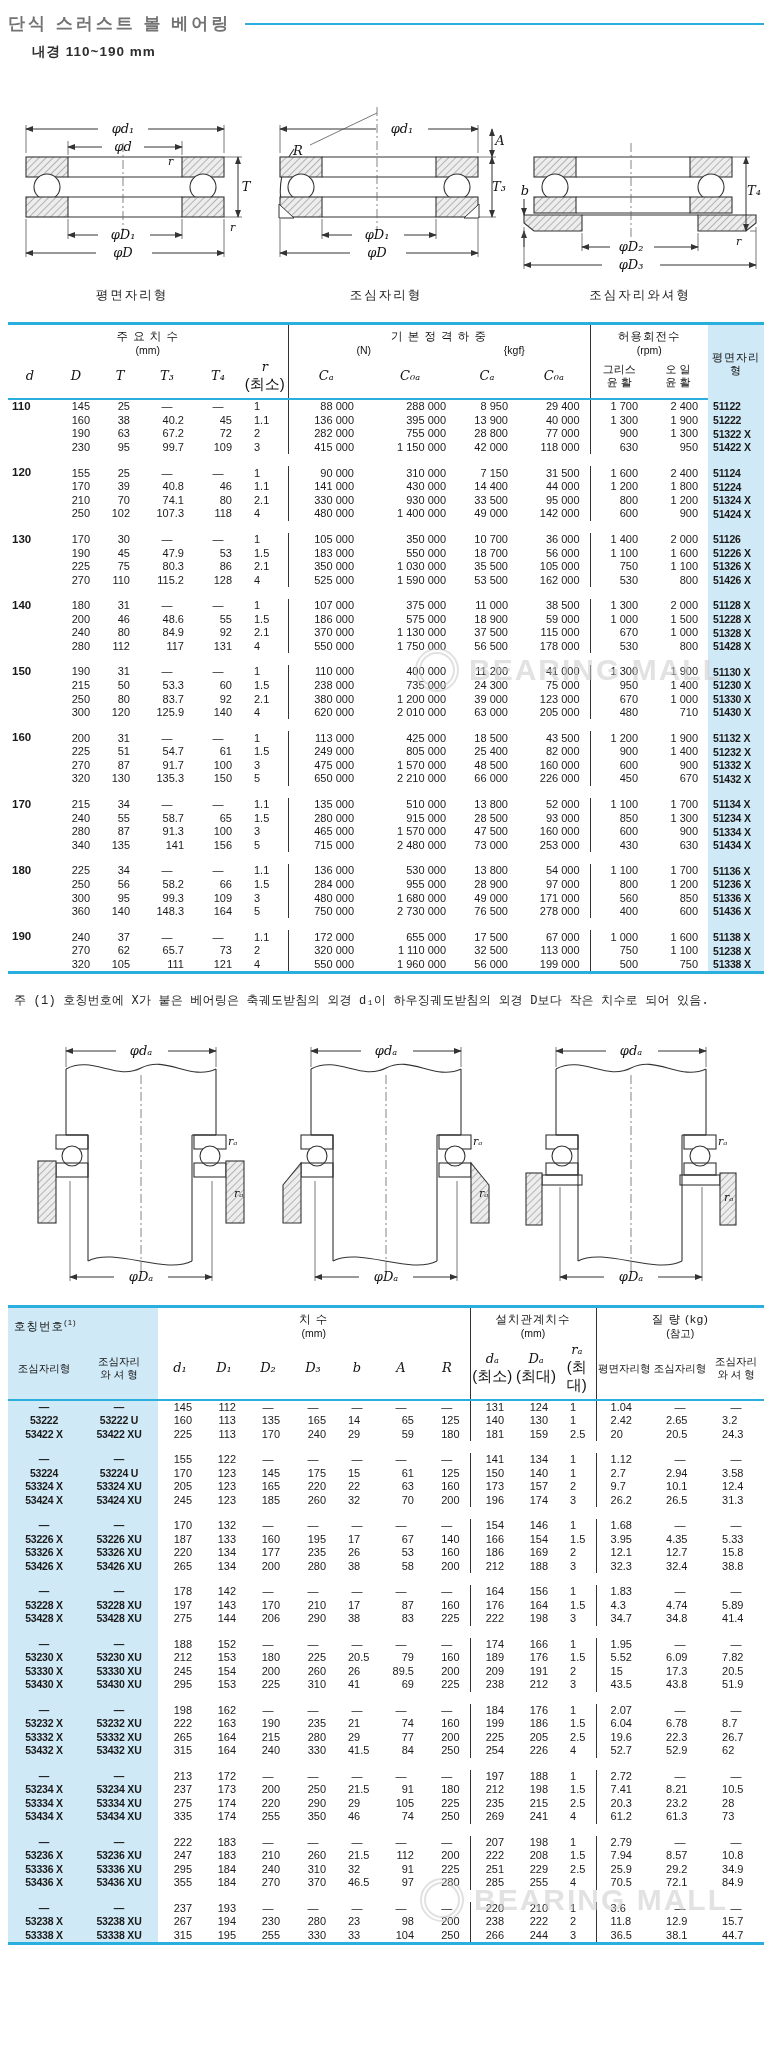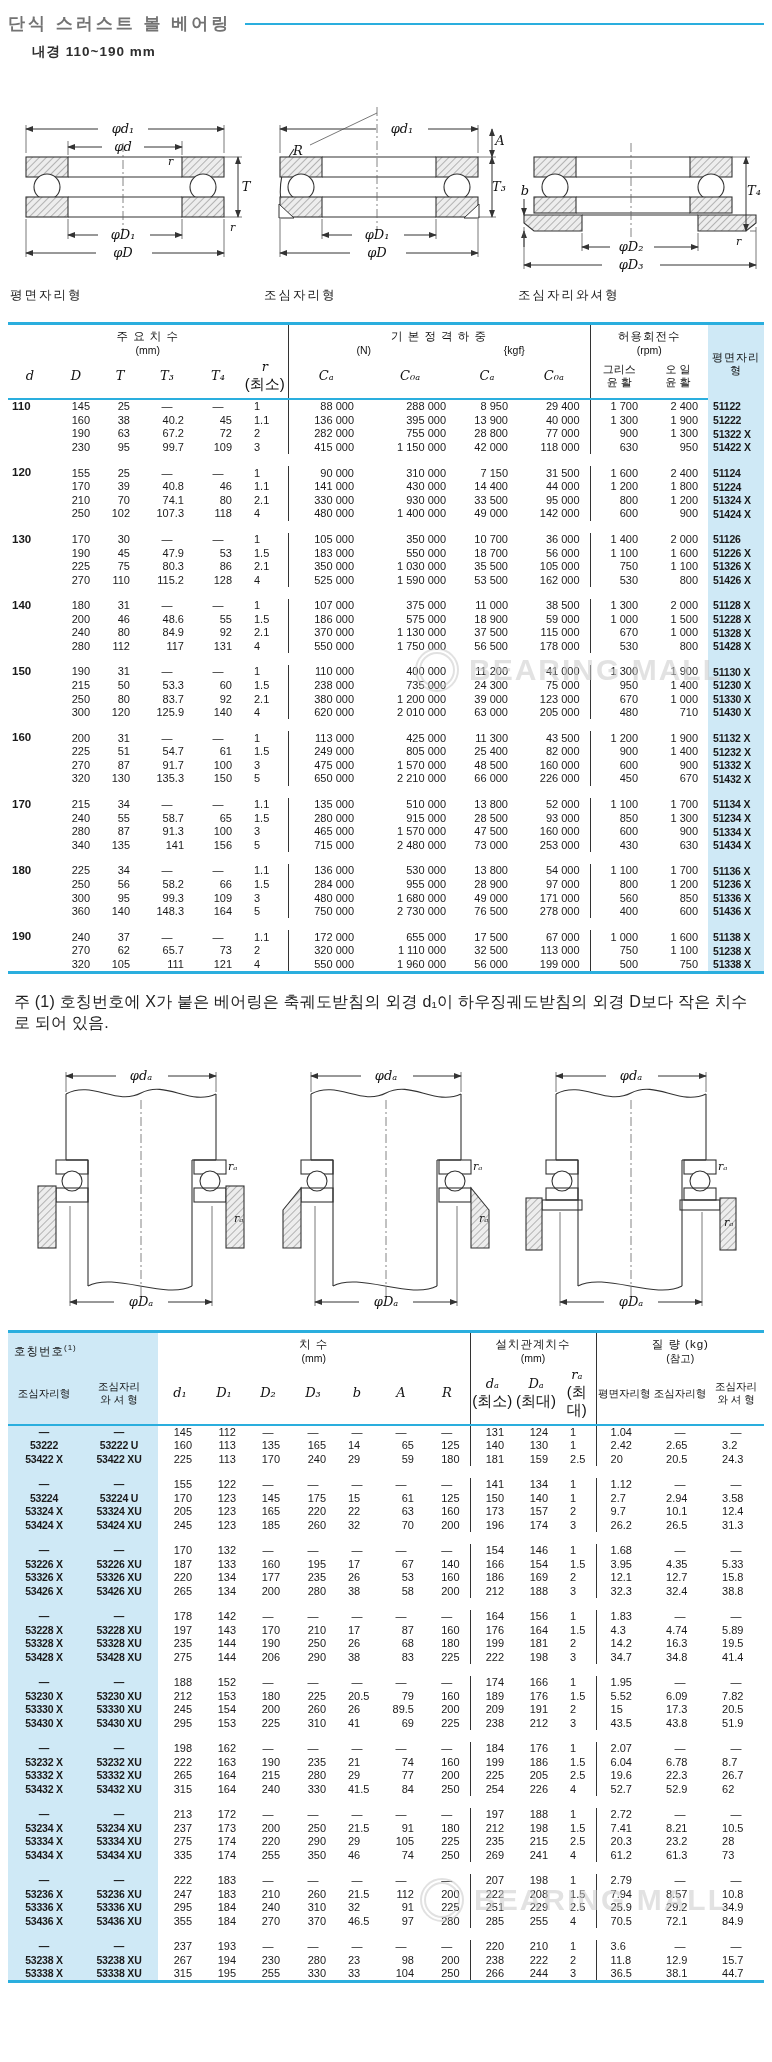--- a/index.html
+++ b/index.html
@@ -9,21 +9,21 @@
 
   
   .title-row{display:flex;align-items:center;margin-top:2px;}
   h1{font-size:17px;font-weight:bold;color:#737373;letter-spacing:3px;white-space:nowrap;}
   .title-rule{flex:1;height:2px;background:#2aaede;margin-left:14px;}
   .subtitle{margin:8px 0 0 24px;font-size:13.5px;font-weight:bold;color:#2e2e2e;letter-spacing:1px;}
 
   
   .figs{display:flex;justify-content:space-between;margin:26px 2px 10px;}
   .figs-mid{display:flex;justify-content:space-around;margin:26px 10px 18px;}
-  figure{text-align:left;}
+  figure{text-align:center;}
   figcaption{font-size:12.5px;letter-spacing:2px;color:#222;margin-top:8px;}
   svg{display:block;}
   .dim{stroke:#333;stroke-width:1;}
   .ext{stroke:#555;stroke-width:0.8;}
   .part{stroke:#333;stroke-width:1.1;fill:none;}
   .blk{stroke:#333;stroke-width:1.1;fill:url(#hatch);}
   .ball{stroke:#333;stroke-width:1.1;fill:#fff;}
   .cl{stroke:#666;stroke-width:0.8;stroke-dasharray:9 3 2 3;}
   .math{font-family:"DejaVu Serif","Liberation Serif",serif;font-style:italic;font-size:13px;fill:#111;}
   .math-s{font-family:"DejaVu Serif","Liberation Serif",serif;font-style:italic;font-size:11px;fill:#111;}
@@ -46,21 +46,21 @@
   .c-left{text-align:left;padding-left:12px;}
   .c-d{font-weight:bold;text-align:left;padding-left:4px;font-size:11.5px;}
   .c-brg{font-weight:bold;text-align:left;padding-left:5px;font-size:10.5px;letter-spacing:-0.2px;}
   .c-name{font-weight:bold;text-align:center;font-size:10.5px;letter-spacing:-0.2px;}
   .c-mass{text-align:left;padding-left:14px;}
   .dash{text-align:center;padding:0;}
   tr.spacer td{height:12px;}
   .sym{font-family:"DejaVu Serif","Liberation Serif",serif;font-style:italic;font-size:13px;font-weight:normal;}
   sup{font-size:8px;vertical-align:super;}
   .th-left{text-align:left;padding-left:6px;}
-  .note{font-size:16px;color:#222;margin:14px 4px 0 6px;letter-spacing:0.2px;}
+  .note{font-size:12px;color:#222;margin:14px 4px 0 6px;letter-spacing:0.2px;font-family:Liberation Mono, monospace;}
 
   
   .watermark{position:absolute;display:flex;align-items:center;gap:10px;opacity:0.55;pointer-events:none;}
   .wm-ring{width:44px;height:44px;border-radius:50%;border:6px double #c9c9c9;display:inline-block;}
   .wm-text{font-size:30px;font-weight:bold;color:#cbcbcb;letter-spacing:2px;font-family:"Liberation Sans",sans-serif;}
 </style>
 </head>
 <body>
 
 <svg width="0" height="0" style="position:absolute" aria-hidden="true">
@@ -601,21 +601,21 @@
         </tr>
         <tr>
           <td class="c-d">160</td>
           <td class="num">200</td>
           <td class="num">31</td>
           <td class="num dash">—</td>
           <td class="num dash">—</td>
           <td class="c-left">1</td>
           <td class="num sep">113 000</td>
           <td class="num">425 000</td>
-          <td class="num">11 300</td>
+          <td class="num">18 500</td>
           <td class="num">43 500</td>
           <td class="num sep">1 200</td>
           <td class="num">1 900</td>
           <td class="c-brg blue">51132 X</td>
         </tr>
         <tr>
           <td class="c-d"></td>
           <td class="num">225</td>
           <td class="num">51</td>
           <td class="num">54.7</td>
@@ -1242,37 +1242,20 @@
           <td class="num">87</td>
           <td class="num">160</td>
           <td class="num sep">176</td>
           <td class="num">164</td>
           <td class="c-left">1.5</td>
           <td class="c-mass sep">4.3</td>
           <td class="c-mass">4.74</td>
           <td class="c-mass">5.89</td>
         </tr>
         <tr>
-          <td class="c-name blue">53328 X</td>
-          <td class="c-name blue">53328 XU</td>
-          <td class="num">235</td>
-          <td class="num">144</td>
-          <td class="num">190</td>
-          <td class="num">250</td>
-          <td class="c-left">26</td>
-          <td class="num">68</td>
-          <td class="num">180</td>
-          <td class="num sep">199</td>
-          <td class="num">181</td>
-          <td class="c-left">2</td>
-          <td class="c-mass sep">14.2</td>
-          <td class="c-mass">16.3</td>
-          <td class="c-mass">19.5</td>
-        </tr>
-        <tr>
           <td class="c-name blue">53428 X</td>
           <td class="c-name blue">53428 XU</td>
           <td class="num">275</td>
           <td class="num">144</td>
           <td class="num">206</td>
           <td class="num">290</td>
           <td class="c-left">38</td>
           <td class="num">83</td>
           <td class="num">225</td>
           <td class="num sep">222</td>

